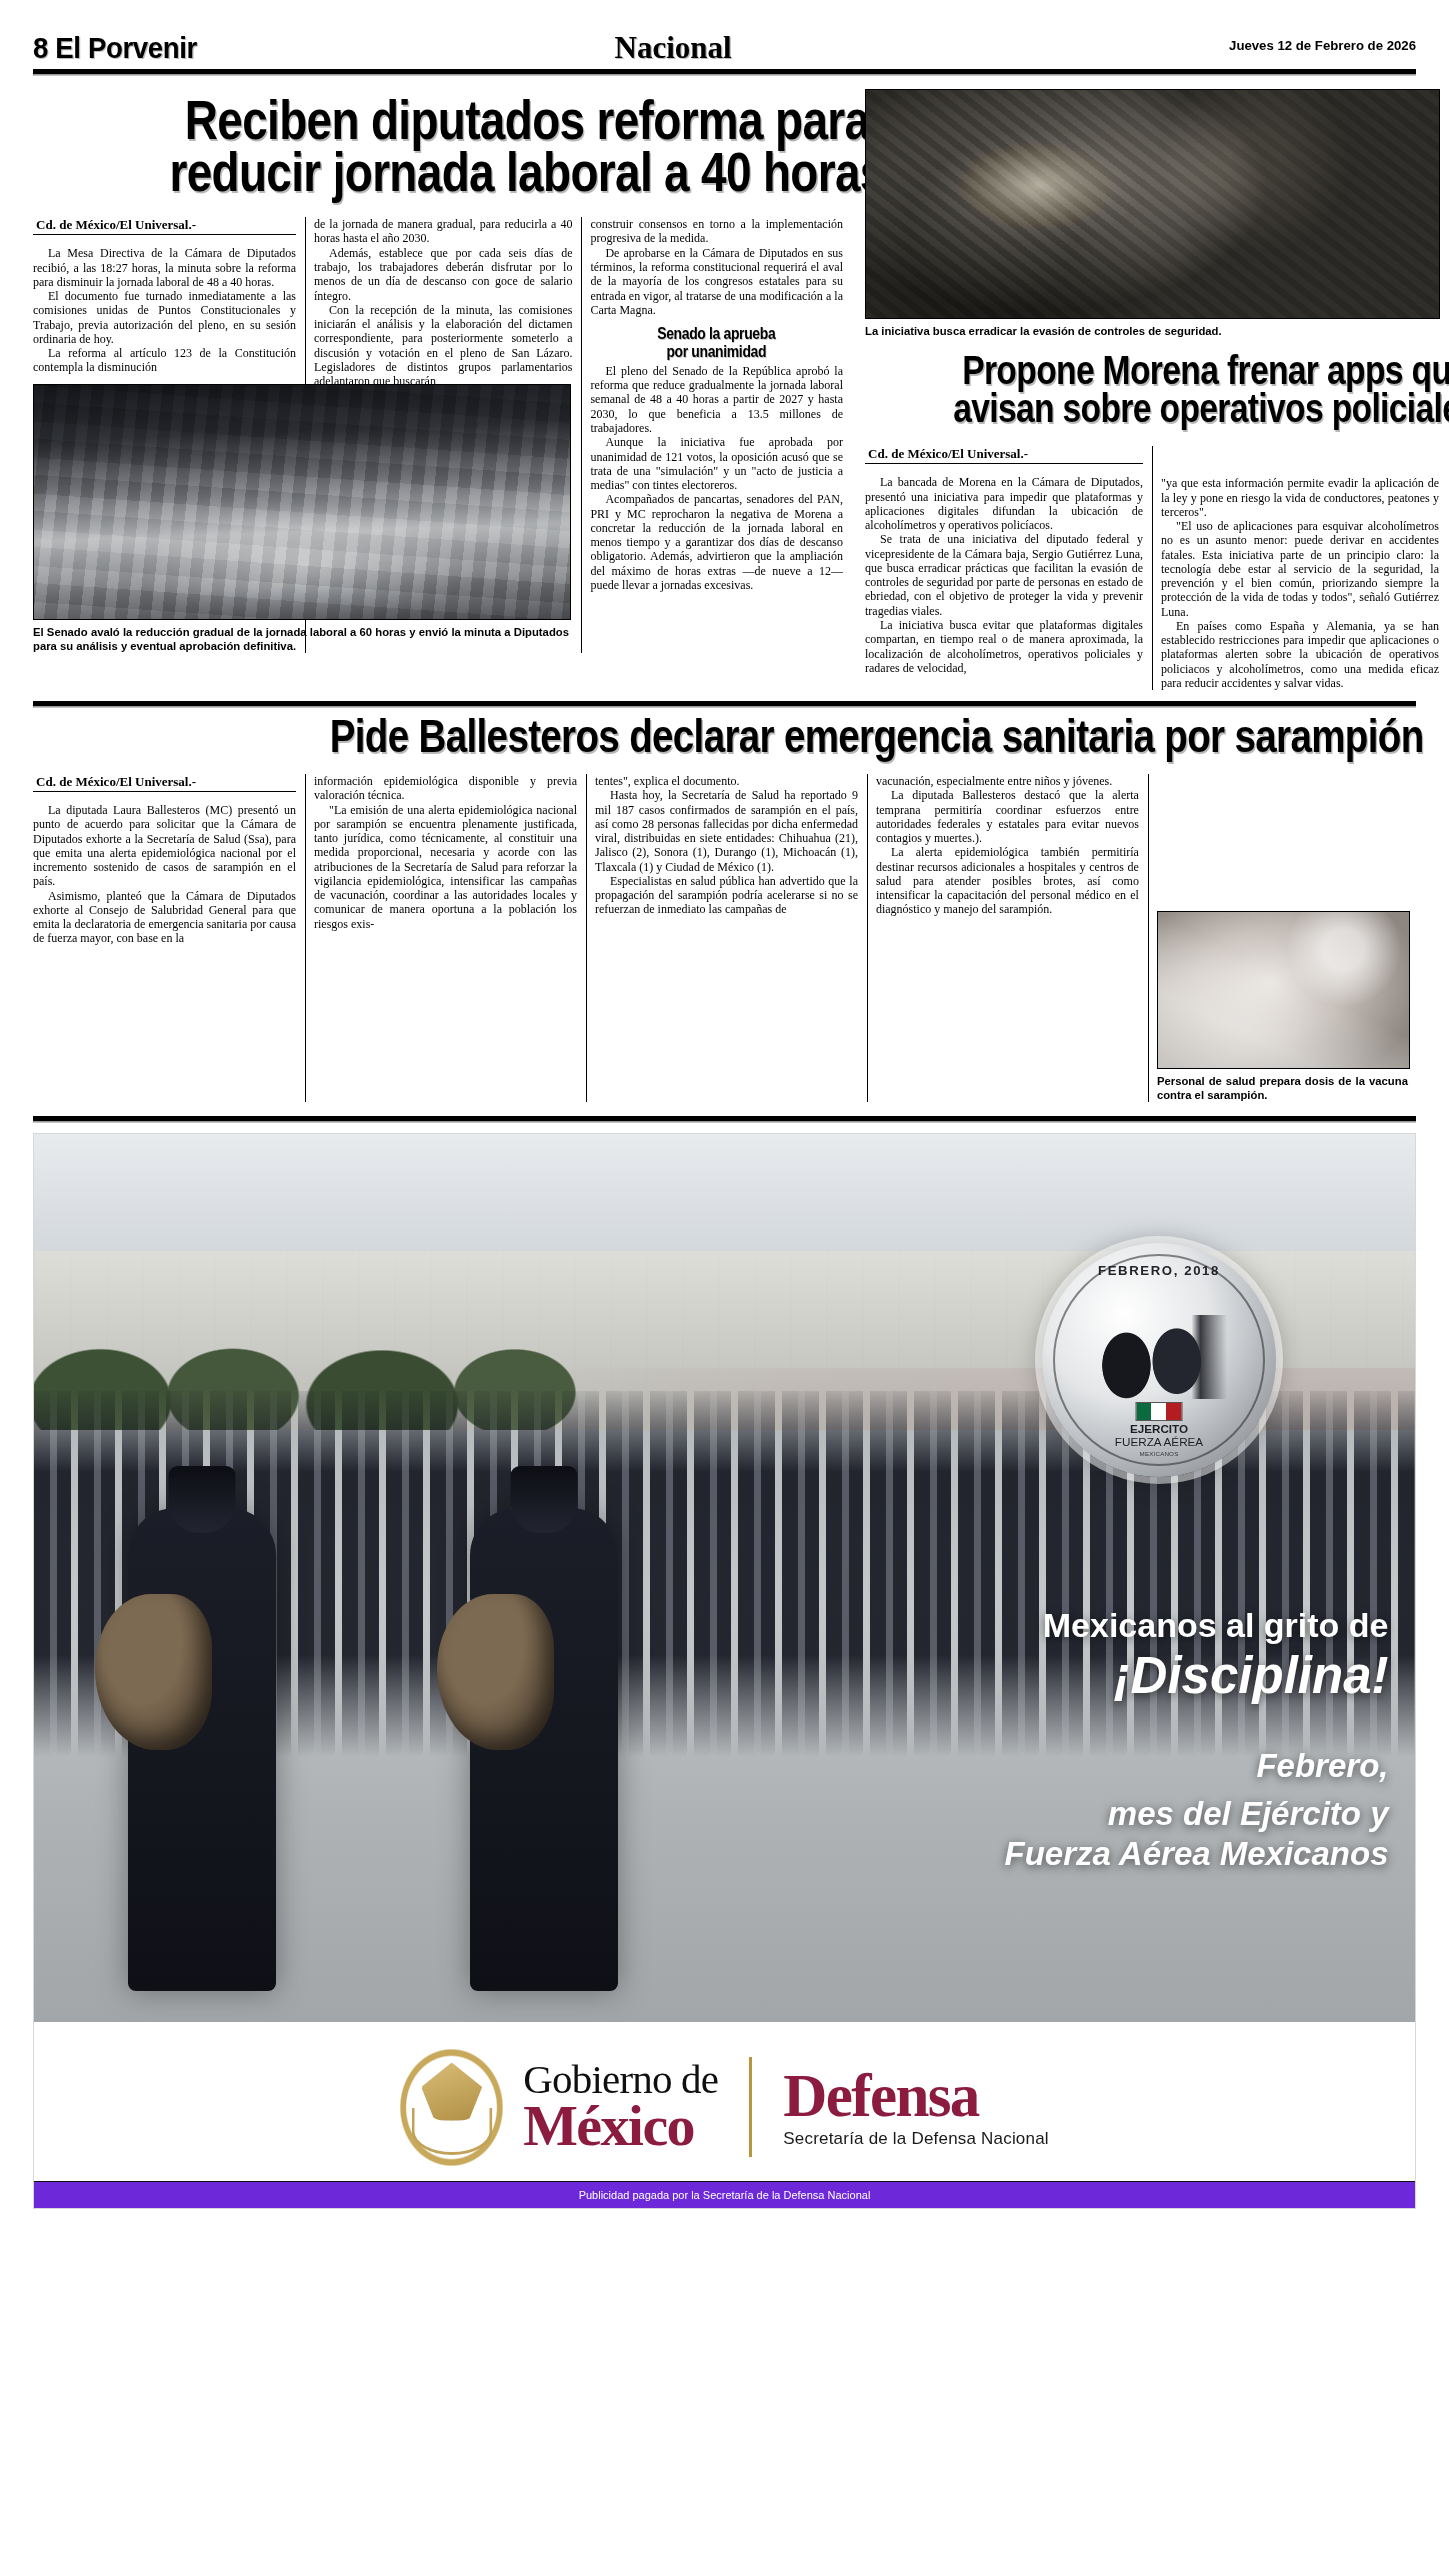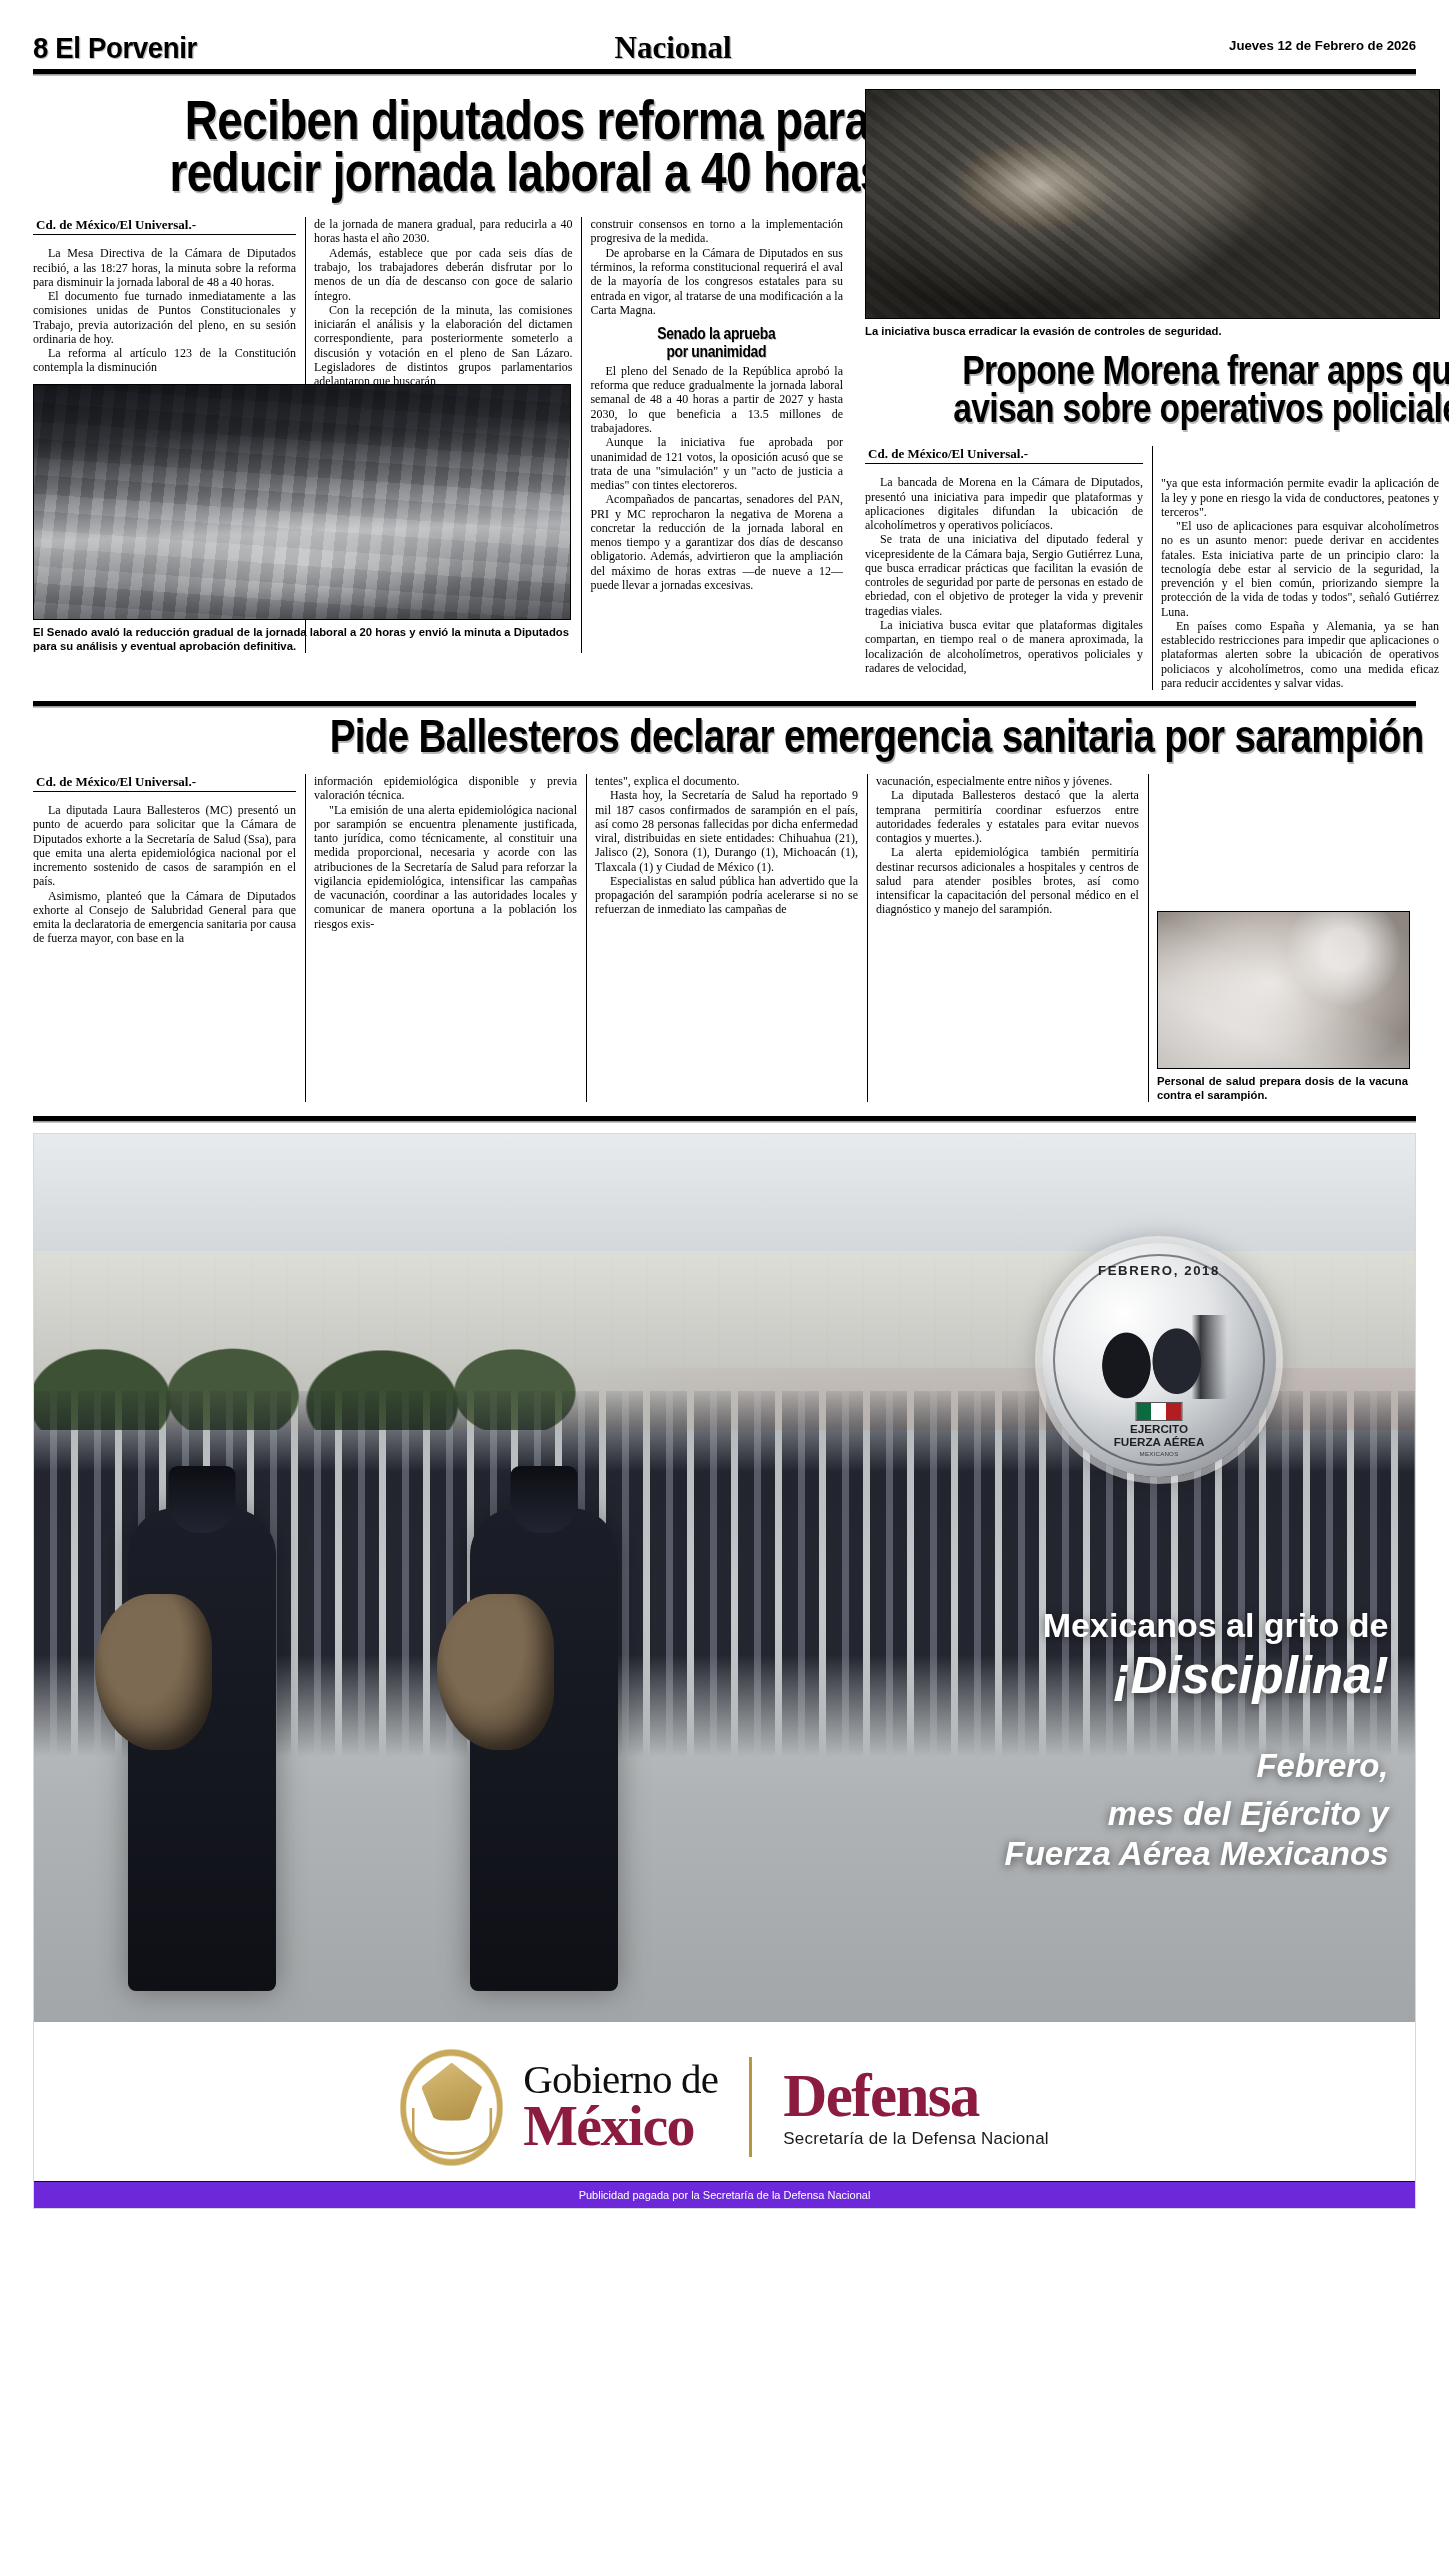--- a/index.html
+++ b/index.html
@@ -284,21 +284,21 @@
     width:45px;height:17px;
     background:linear-gradient(90deg,#0c6b3e 0 33%, #fff 33% 66%, #b31d22 66% 100%);
     border:0.8px solid #555;
   }
   .ad-seal .seal-l1{
     position:absolute;left:0;right:0;top:179px;text-align:center;
     font-family:"Liberation Sans", sans-serif;font-weight:bold;font-size:11.7px;color:#1d1f25;
   }
   .ad-seal .seal-l2{
     position:absolute;left:0;right:0;top:192px;text-align:center;
-    font-family:"Liberation Sans", sans-serif;font-weight:bold;font-size:11.7px;color:#1d1f25;
+    font-family:"Liberation Sans", sans-serif;font-weight:normal;font-size:11.7px;color:#1d1f25;
   }
   .ad-seal .seal-l3{
     position:absolute;left:0;right:0;top:207px;text-align:center;
     font-family:"Liberation Sans", sans-serif;font-size:6.2px;letter-spacing:0.2px;color:#33363c;
   }
 
   .ad-text{
     position:absolute;right:26.5px;top:474px;width:545px;text-align:right;
     color:#fff;font-family:"Liberation Sans", sans-serif;
     text-shadow:0 2.3px 9.4px rgba(0,0,0,.55);
@@ -375,21 +375,21 @@
 
         <div class="cols">
 
           <div class="col" style="width:263px">
             <span class="byline">Cd. de México/El Universal.-</span>
             <p>La Mesa Directiva de la Cámara de Diputados recibió, a las 18:27 horas, la minuta sobre la reforma para disminuir la jornada laboral de 48 a 40 horas.</p>
             <p>El documento fue turnado inmediatamente a las comisiones unidas de Puntos Constitucionales y Trabajo, previa autorización del pleno, en su sesión ordinaria de hoy.</p>
             <p>La reforma al artículo 123 de la Constitución contempla la disminución</p>
 
             <div class="photo ph-senate" style="width:536px;height:234px;margin-top:9.4px"></div>
-            <div class="caption" style="width:536px">El Senado avaló la reducción gradual de la jornada laboral a 20 horas y envió la minuta a Diputados para su análisis y eventual aprobación definitiva.</div>
+            <div class="caption" style="width:536px">El Senado avaló la reducción gradual de la jornada laboral a 60 horas y envió la minuta a Diputados para su análisis y eventual aprobación definitiva.</div>
           </div>
 
           <div class="colrule"></div>
 
           <div class="col" style="width:263px">
             <p class="noind">de la jornada de manera gradual, para reducirla a 40 horas hasta el año 2030.</p>
             <p>Además, establece que por cada seis días de trabajo, los trabajadores deberán disfrutar por lo menos de un día de descanso con goce de salario íntegro.</p>
             <p>Con la recepción de la minuta, las comisiones iniciarán el análisis y la elaboración del dictamen correspondiente, para posteriormente someterlo a discusión y votación en el pleno de San Lázaro. Legisladores de distintos grupos parlamentarios adelantaron que buscarán</p>
           </div>
 

